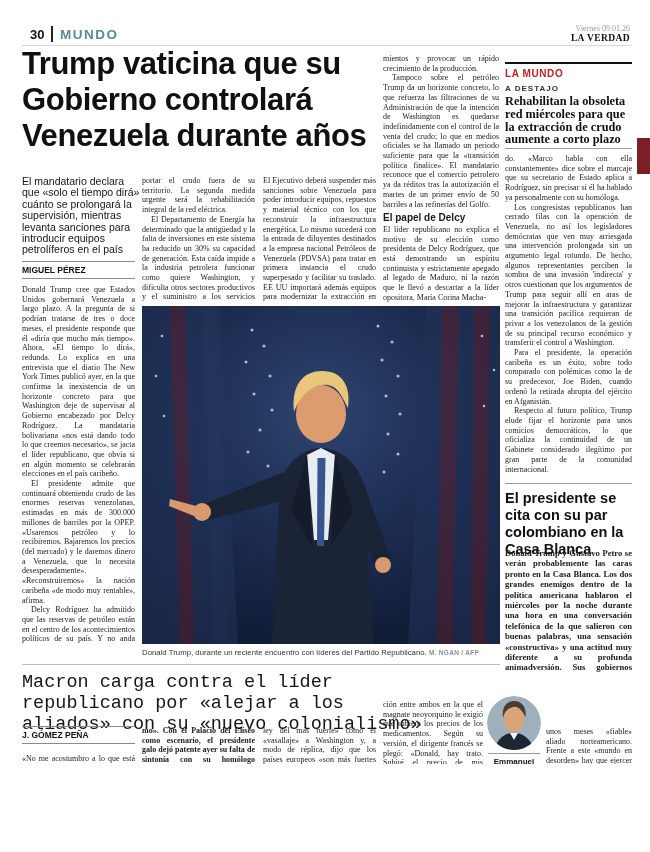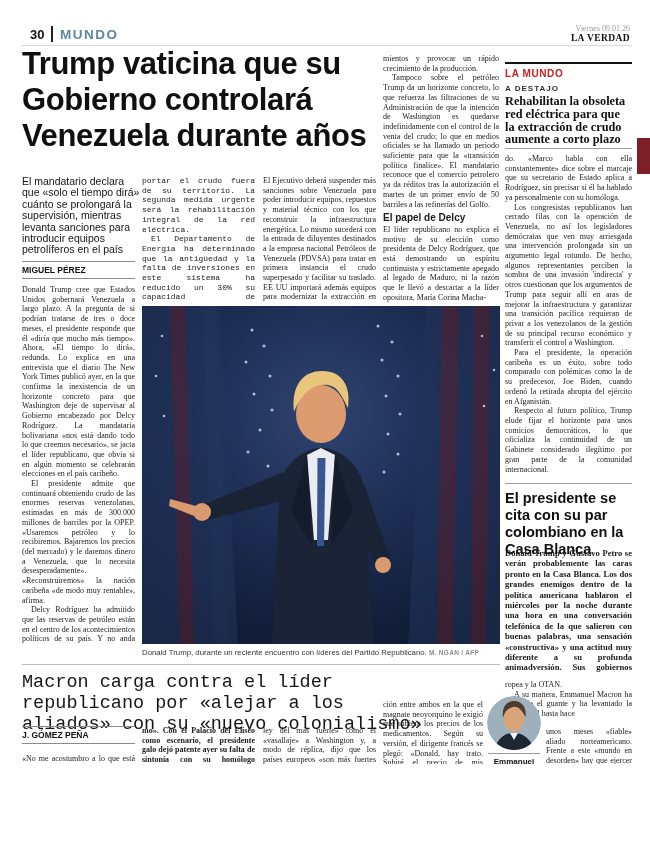--- a/index.html
+++ b/index.html
@@ -32,21 +32,21 @@
   .byline1{left:22px;top:261px;width:113px;}
   .byline2{left:22px;top:726px;width:113px;}
 
   
   .bt{font-size:8px;line-height:9.7px;text-align:justify;overflow:hidden;}
   .bt p{margin:0;}
   .bt p + p{text-indent:9px;}
   .subhead-inline{font-family:"Liberation Sans",sans-serif;font-weight:bold;font-size:10px;
                   margin:4px 0 2px 0 !important;text-indent:0 !important;text-align:left;}
   .c1t{left:22px;top:285px;width:113px;height:360px;}
-  .c2t{left:142px;top:176px;width:113px;height:127px;font-family:Liberation Mono, monospace;}
+  .c2t{left:142px;top:176px;width:113px;height:127px;}
   .c3t{left:263px;top:176px;width:113px;height:127px;}
   .c4t{left:383px;top:54px;width:116px;height:250px;}
 
   
   .photo{left:142px;top:306px;width:358px;height:338px;background:#16213d;}
   .caption{left:142px;top:648px;width:358px;font-family:"Liberation Sans",sans-serif;
            font-size:7.8px;color:#333;}
   .credit{font-size:6.5px;font-weight:bold;color:#8d8d8d;letter-spacing:.3px;}
 
   
@@ -190,21 +190,21 @@
     </svg>
   </div>
   <div class="abs caption">
     <span>Donald Trump, durante un reciente encuentro con líderes del Partido Republicano.</span>
     <span class="credit">M. NGAN / AFP</span>
   </div>
 
   <div class="abs rail-rule-heavy"></div>
   <div class="abs clave-label">LA MUNDO</div>
   <div class="abs clave-kicker">A DESTAJO</div>
-  <h3 class="abs clave-head">Rehabilitan la obsoleta red eléctrica para que la extracción de crudo aumente a corto plazo</h3>
+  <h3 class="abs clave-head">Rehabilitan la obsoleta red miércoles para que la extracción de crudo aumente a corto plazo</h3>
   <div class="abs rail-rule" style="top:148px"></div>
   <div class="abs bt clave-body">
     <p>do. «Marco habla con ella constantemente» dice sobre el marcaje que su secretario de Estado aplica a Rodríguez, sin precisar si él ha hablado ya personalmente con su homóloga.</p>
     <p>Los congresistas republicanos han cerrado filas con la operación de Venezuela, no así los legisladores demócratas que ven muy arriesgada una intervención prolongada sin un argumento legal rotundo. De hecho, algunos representantes perciben la sombra de una invasión 'indirecta' y otros cuestionan que los argumentos de Trump para seguir allí en aras de mejorar la infraestructura y garantizar una transición pacífica requieran de privar a los venezolanos de la gestión de su principal recurso económico y transferir el control a Washington.</p>
     <p>Para el presidente, la operación caribeña es un éxito, sobre todo comparado con polémicas como la de su predecesor, Joe Biden, cuando ordenó la retirada abrupta del ejército en Afganistán.</p>
     <p>Respecto al futuro político, Trump elude fijar el horizonte para unos comicios democráticos, lo que oficializa la continuidad de un Gabinete considerado ilegítimo por gran parte de la comunidad internacional.</p>
   </div>
   <div class="abs rail-rule" style="top:483px"></div>
   <h3 class="abs cita-head">El presidente se cita con su par colombiano en la Casa Blanca</h3>
   <div class="abs bt cita-body">
@@ -225,24 +225,20 @@
     <p>mo». Con el Palacio del Elíseo como escenario, el presidente galo dejó patente ayer su falta de sintonía con su homólogo estadounidense, «que se está alejando gradualmente de algunos de sus aliados y que hace caso omiso de las reglas internacionales». Macron rechazó tanto ese «nuevo imperialismo» basado en «la</p>
   </div>
   <div class="abs bt m3">
     <p>ley del más fuerte» como el «vasallaje» a Washington y, a modo de réplica, dijo que los países europeos «son más fuertes de lo que el mundo cree». Por eso, pidió no caer «en el derrotismo».</p>
     <p>Hace unos días y en una intervención ante los representantes republicanos, Trump ridiculizó a Macron. Desveló una conversa-</p>
   </div>
   <div class="abs bt m4">
     <p>ción entre ambos en la que el magnate neoyorquino le exigió que subiera los precios de los medicamentos. Según su versión, el dirigente francés se plegó: «Donald, hay trato. Subiré el precio de mis medicamentos a 200% o lo que sea. Lo que quieras, Donald, pero por favor, no se lo digas a la gente». Todo el pabellón estalló en carcajadas para regocijo del propio Trump, que hasta ahora sólo ha recibido tibias críticas de las autoridades de la Unión Eu-</p>
   </div>
 
-  <div class="abs bt m5a">
-    <p>ropea y la OTAN.</p>
-    <p>A su manera, Emmanuel Macron ha recogido el guante y ha levantado la voz ante el hasta hace</p>
-  </div>
   <div class="abs bt m5b">
     <p>unos meses «fiable» aliado norteamericano. Frente a este «mundo en desorden» hay que ejercer un «multilateralismo eficaz». Francia preside este año el G7, el grupo de las principales potencias, y quiere atraer a las mayores eco-</p>
   </div>
   <div class="abs bt m5c">
     <p>nomías emergentes para reformar la gobernanza global y también la ONU.</p>
   </div>
 
   <div class="abs mphoto">
     <div class="circ">
       <svg width="54" height="54" viewBox="0 0 54 54">

